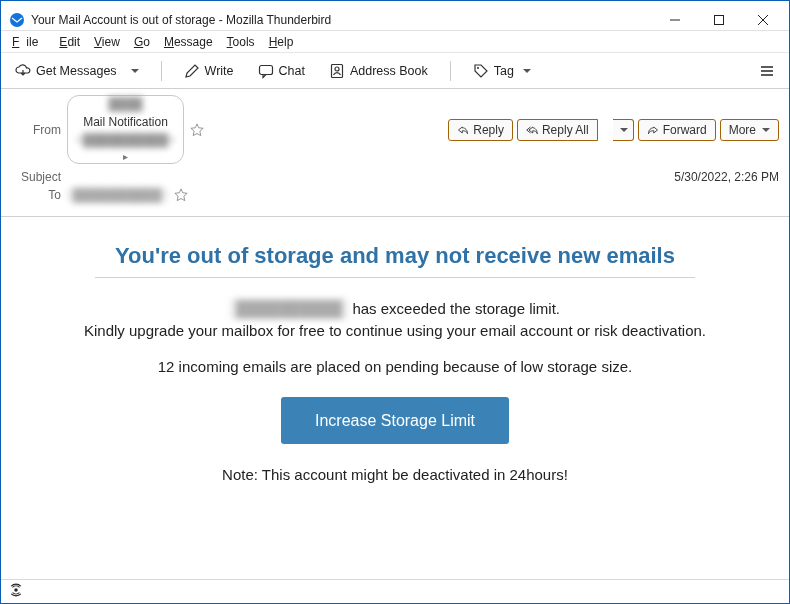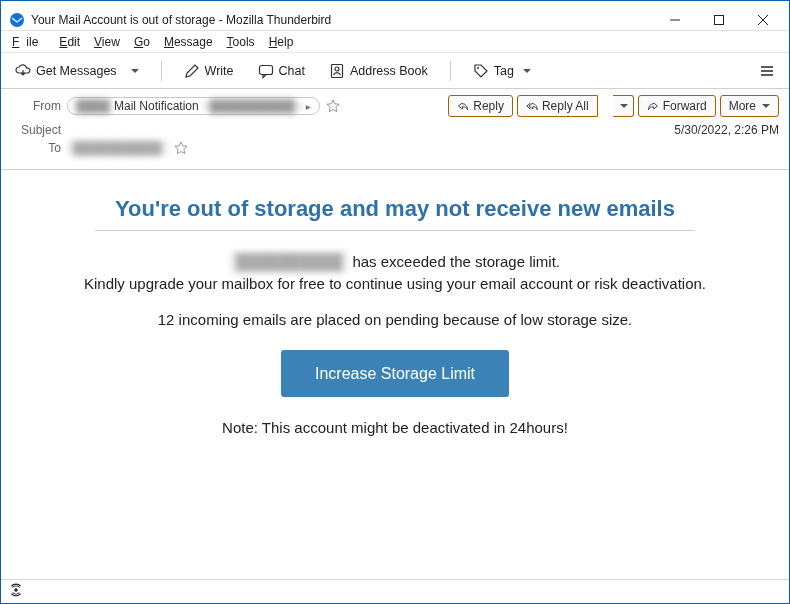--- a/index.html
+++ b/index.html
@@ -25,21 +25,21 @@
     .tb-sep { width: 1px; height: 20px; background: #ccc; margin: 0 4px; }
     .tb-drop { display: flex; align-items: center; }
     .tb-drop .caret { margin-left: 2px; }
     .spacer { flex: 1; }
     .caret { width: 0; height: 0; border-left: 4px solid transparent; border-right: 4px solid transparent; border-top: 4px solid #555; display: inline-block; }
 
     
     .msgheader { padding: 6px 10px 10px 10px; border-bottom: 1px solid #d0d0d0; font-size: 12.5px; color: #333; }
     .hrow1 { display: flex; align-items: center; gap: 6px; margin-bottom: 6px; }
     .hlabel { width: 50px; text-align: right; color: #666; font-size: 12px; }
-    .pill { display: inline-flex; align-items: center; border: 1px solid #c8c8c8; border-radius: 12px; padding: 1px 8px; font-size: 12px; gap: 4px; background: #fff; }
+    .pill { display: inline-flex; align-items: center; border: 1px solid #c8c8c8; border-radius: 12px; padding: 1px 8px; font-size: 12px; gap: 4px; background: #fff; flex-direction: column; }
     .pill .blur { filter: blur(3px); color: #999; }
     .star { width: 14px; height: 14px; }
     .actions { margin-left: auto; display: flex; gap: 4px; }
     .actbtn { display: flex; align-items: center; gap: 4px; border: 1px solid #a16207; border-radius: 3px; padding: 3px 8px; font-size: 12px; background: #fafafa; }
     .actbtn .caret { margin-left: 2px; }
     .actsplit { display: flex; gap: 15px; }
     .actsplit .actbtn:first-child { border-top-right-radius: 0; border-bottom-right-radius: 0; }
     .actsplit .actbtn.dpart { border-left: none; border-top-left-radius: 0; border-bottom-left-radius: 0; padding: 3px 5px; }
     .hrow2 { display: flex; align-items: center; gap: 6px; margin-bottom: 4px; }
     .subj { font-weight: 700; font-size: 13px; color: #000; }

